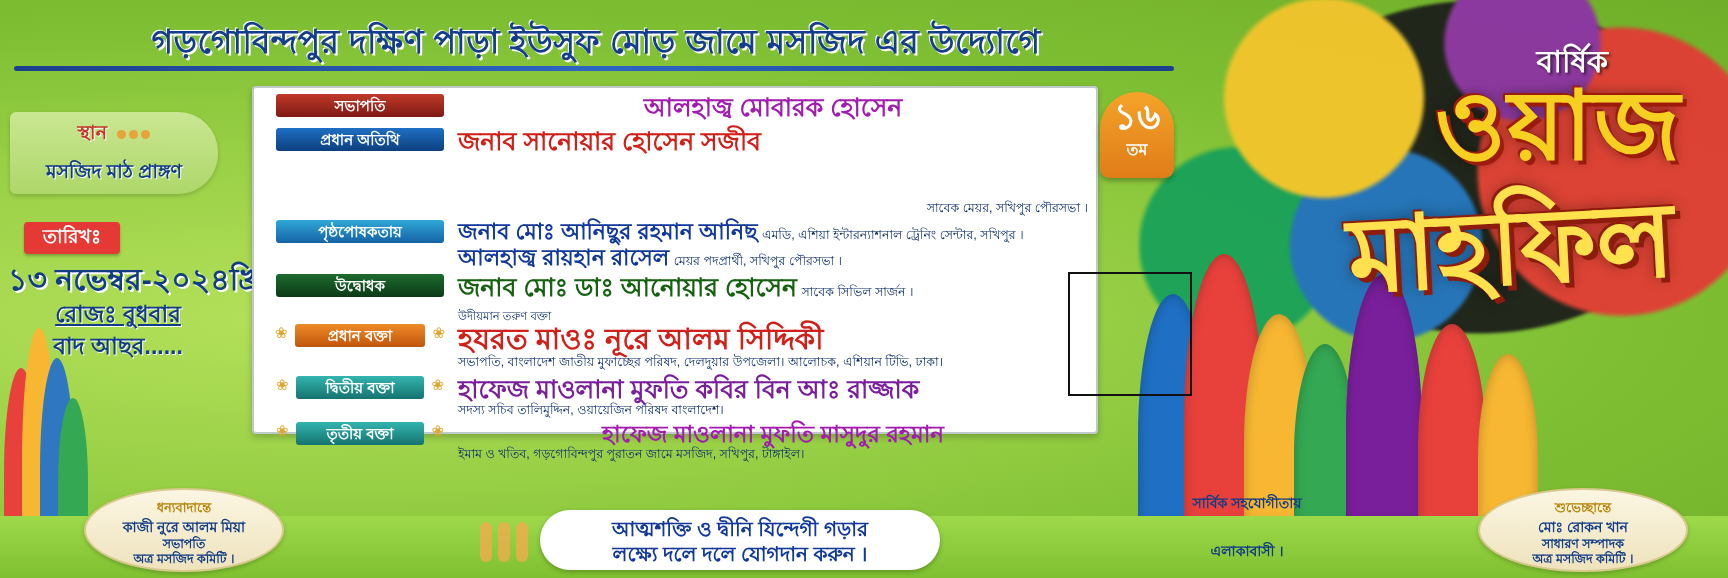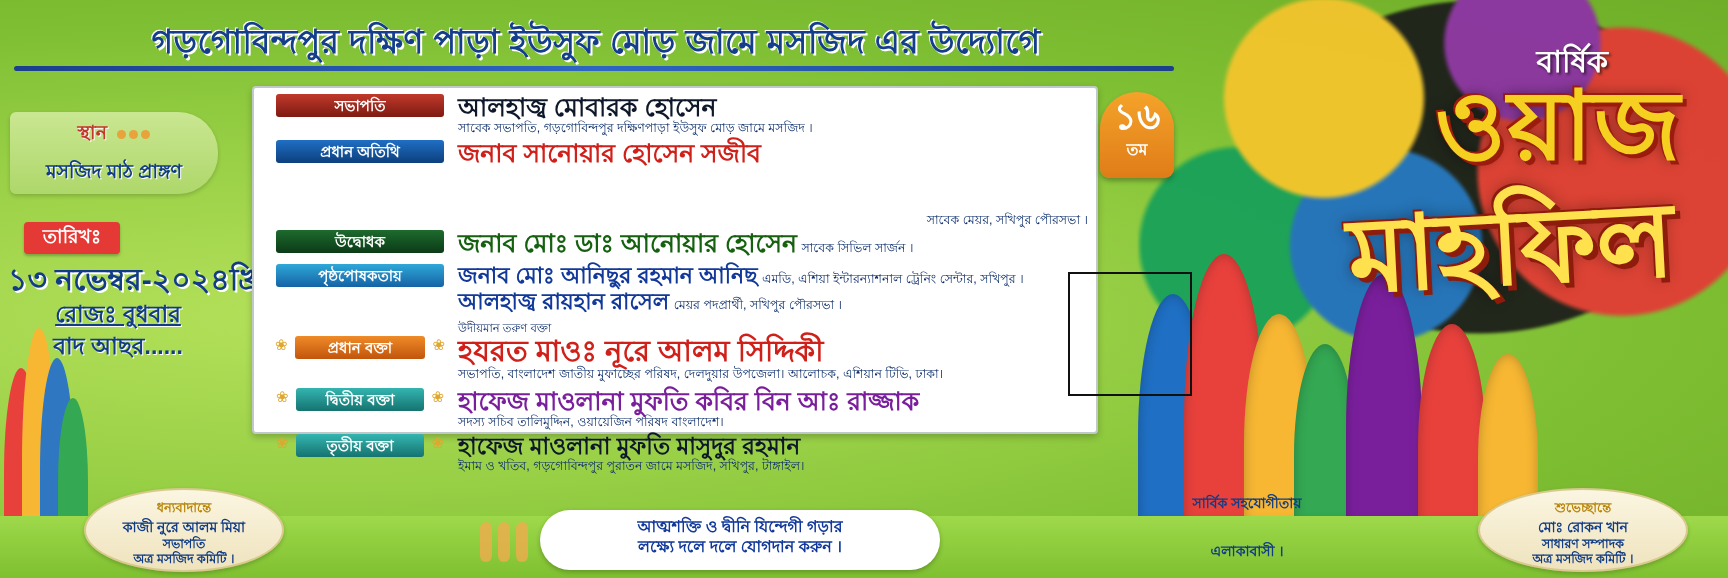--- a/index.html
+++ b/index.html
@@ -132,21 +132,21 @@
   .tag.teal2 { background: linear-gradient(180deg,#34b5b0,#15736f); }
 
   .tag-wrap { position: absolute; left: 0; top: 0; width: 196px; text-align: center; }
   .orn { color: #e0a72e; font-size: 15px; margin: 0 3px; }
 
   .names { margin-left: 196px; }
   .name-main {
     font-size: 25px; font-weight: bold; line-height: 1.08;
     white-space: nowrap;
   }
-  .name-main.blue { color: #0f172a; }
+  .name-main.blue { color: #a21caf; text-align: center; }
   .name-main.red  { color: #d0201a; }
   .name-main.green{ color: #15610f; }
   .name-main.purple{ color: #7a1f9c; }
   .name-main.navy { color: #12399a; }
   .name-main.big  { font-size: 29px; }
   .sub {
     font-size: 12.5px; color: #0e2f6b; line-height: 1.2;
     white-space: nowrap;
   }
   .sub.right { text-align: right; margin-top: 46px; }
@@ -240,21 +240,21 @@
     position: absolute;
     left: 540px; bottom: 8px;
     width: 400px; height: 60px;
     background: #ffffff;
     border-radius: 30px;
     box-shadow: 0 2px 5px rgba(0,0,0,.25);
     text-align: center;
     padding-top: 7px;
   }
   .center-ribbon .l1, .center-ribbon .l2 {
-    font-size: 16px; font-weight: bold; color: #12399a; line-height: 1.25;
+    font-size: 20px; font-weight: bold; color: #12399a; line-height: 1.25;
     white-space: nowrap;
   }
   .ribbon-tail {
     position: absolute; bottom: 16px; display: flex; gap: 6px;
   }
   .ribbon-tail span { width: 12px; height: 40px; border-radius: 6px; background: #f0ab4e; opacity: .8; }
 
   .support {
     position: absolute; left: 1152px; bottom: 14px;
     width: 190px; text-align: center;
@@ -293,58 +293,57 @@
   <div class="date-time">বাদ আছর......</div>
 
   <div class="panel">
 
     <div class="row">
       <div class="tag-wrap">
         <span class="tag red">সভাপতি</span>
       </div>
       <div class="names">
         <div class="name-main blue">আলহাজ্ব মোবারক হোসেন</div>
-        <div class="sub">সাবেক সভাপতি, গড়গোবিন্দপুর দক্ষিণপাড়া ইউসুফ মোড় জামে মসজিদ ।</div>
       </div>
     </div>
 
     <div class="row" style="margin-top:4px">
       <div class="tag-wrap">
         <span class="tag blue">প্রধান অতিথি</span>
       </div>
       <div class="names">
         <div class="name-main red">জনাব সানোয়ার হোসেন সজীব</div>
         <div class="sub right">সাবেক মেয়র, সখিপুর পৌরসভা ।</div>
-      </div>
-    </div>
-
-    <div class="row" style="margin-top:2px">
-      <div class="tag-wrap">
-        <span class="tag green">উদ্বোধক</span>
-      </div>
-      <div class="names">
-        <div>
-          <span class="name-main green" style="display:inline">জনাব মোঃ ডাঃ আনোয়ার হোসেন</span>
-          <span class="inline-sub">সাবেক সিভিল সার্জন ।</span>
-        </div>
       </div>
     </div>
 
     <div class="row" style="margin-top:4px">
       <div class="tag-wrap">
         <span class="tag cyan">পৃষ্ঠপোষকতায়</span>
       </div>
       <div class="names">
         <div>
           <span class="name-main navy" style="display:inline;font-size:22px">জনাব মোঃ আনিছুর রহমান আনিছ</span>
           <span class="inline-sub">এমডি, এশিয়া ইন্টারন্যাশনাল ট্রেনিং সেন্টার, সখিপুর ।</span>
         </div>
         <div>
           <span class="name-main navy" style="display:inline;font-size:22px">আলহাজ্ব রায়হান রাসেল</span>
           <span class="inline-sub">মেয়র পদপ্রার্থী, সখিপুর পৌরসভা ।</span>
+        </div>
+      </div>
+    </div>
+
+    <div class="row" style="margin-top:2px">
+      <div class="tag-wrap">
+        <span class="tag green">উদ্বোধক</span>
+      </div>
+      <div class="names">
+        <div>
+          <span class="name-main green" style="display:inline">জনাব মোঃ ডাঃ আনোয়ার হোসেন</span>
+          <span class="inline-sub">সাবেক সিভিল সার্জন ।</span>
         </div>
       </div>
     </div>
 
     <div class="row" style="margin-top:6px;min-height:62px">
       <div class="tag-wrap" style="top:14px">
         <span class="orn">❀</span>
         <span class="tag orange" style="width:130px">প্রধান বক্তা</span>
         <span class="orn">❀</span>
       </div>

